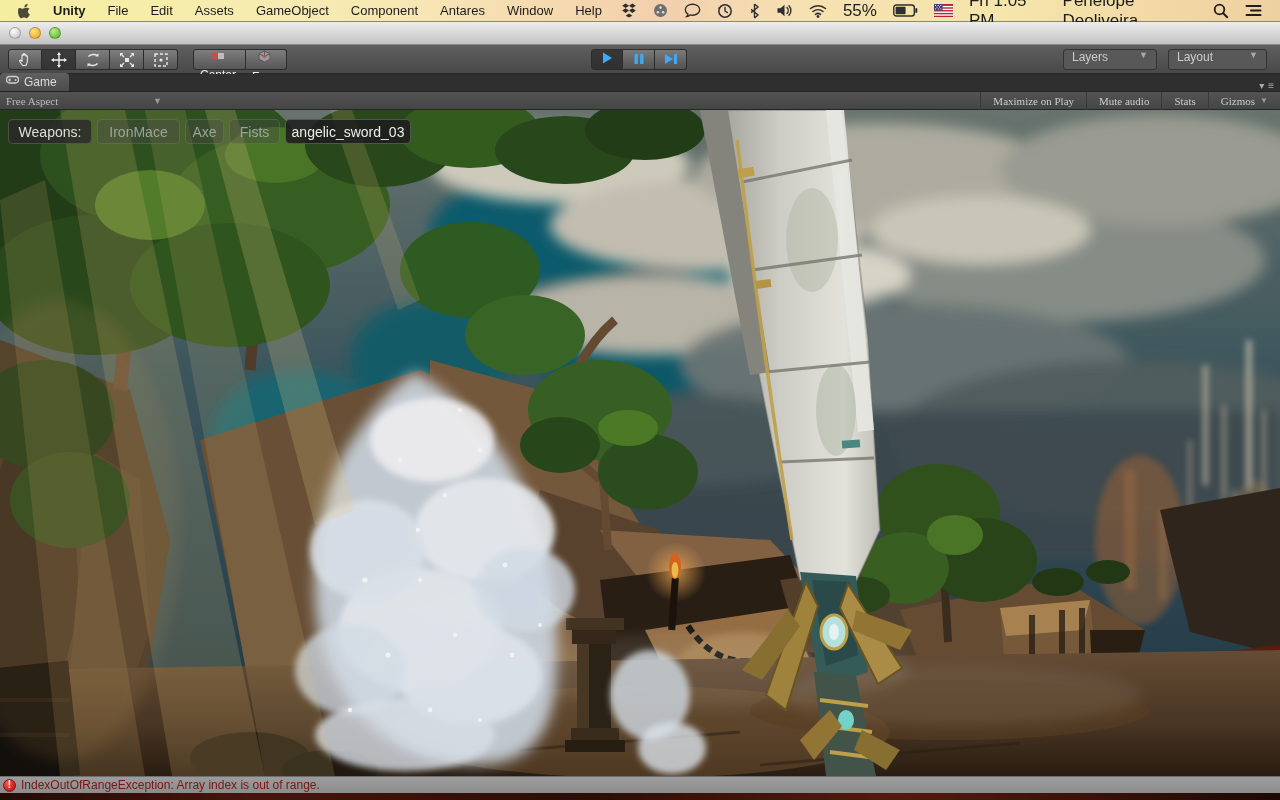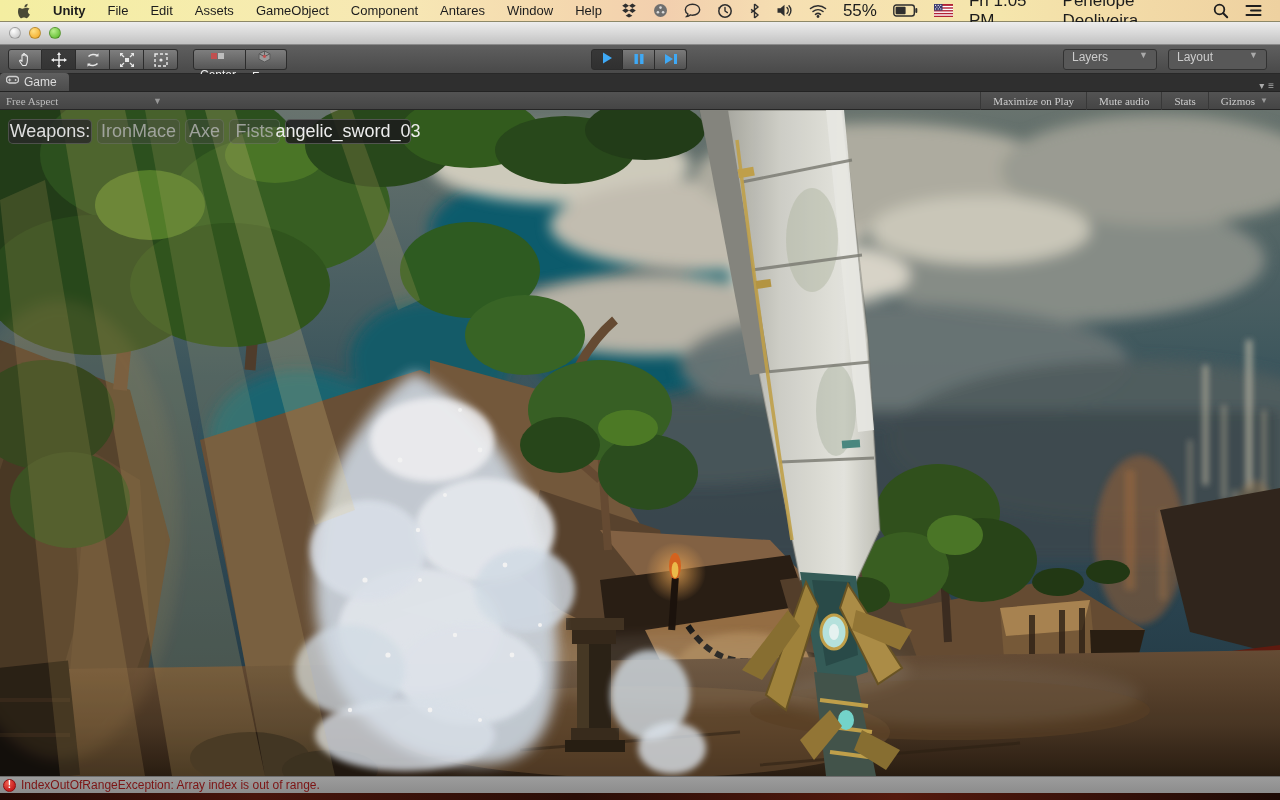--- a/index.html
+++ b/index.html
@@ -110,21 +110,21 @@
   .strip-btn .chev{ margin-left:5px; font-size:8px; color:#999; }
 
   
   .gameview{ position:absolute; left:0; top:110px; width:1280px; height:666px; overflow:hidden; background:#243a44; }
   .scene{ position:absolute; left:0; top:0; width:100%; height:100%; }
 
   
   .hud{ position:absolute; left:8px; top:9px; display:flex; gap:5px; }
   .hud-box{
     height:25px; display:flex; align-items:center; justify-content:center;
-    border-radius:5px; font-size:18px; font-family:"Liberation Sans",sans-serif;
+    border-radius:5px; font-size:14px; font-family:"Liberation Sans",sans-serif;
   }
   .hud-label{ width:84px; background:rgba(40,40,40,.82); border:1px solid rgba(150,150,150,.35); color:#dedede; }
   .hud-dim{
     background:rgba(70,70,70,.38); border:1px solid rgba(150,150,150,.25); color:rgba(185,185,185,.78);
     cursor:pointer;
   }
   .hud-active{
     background:rgba(28,28,28,.85); border:1px solid rgba(160,160,160,.4); color:#ececec; cursor:pointer;
   }
   .w-ironmace{ width:83px; } .w-axe{ width:39px; } .w-fists{ width:51px; } .w-sword{ width:126px; }

